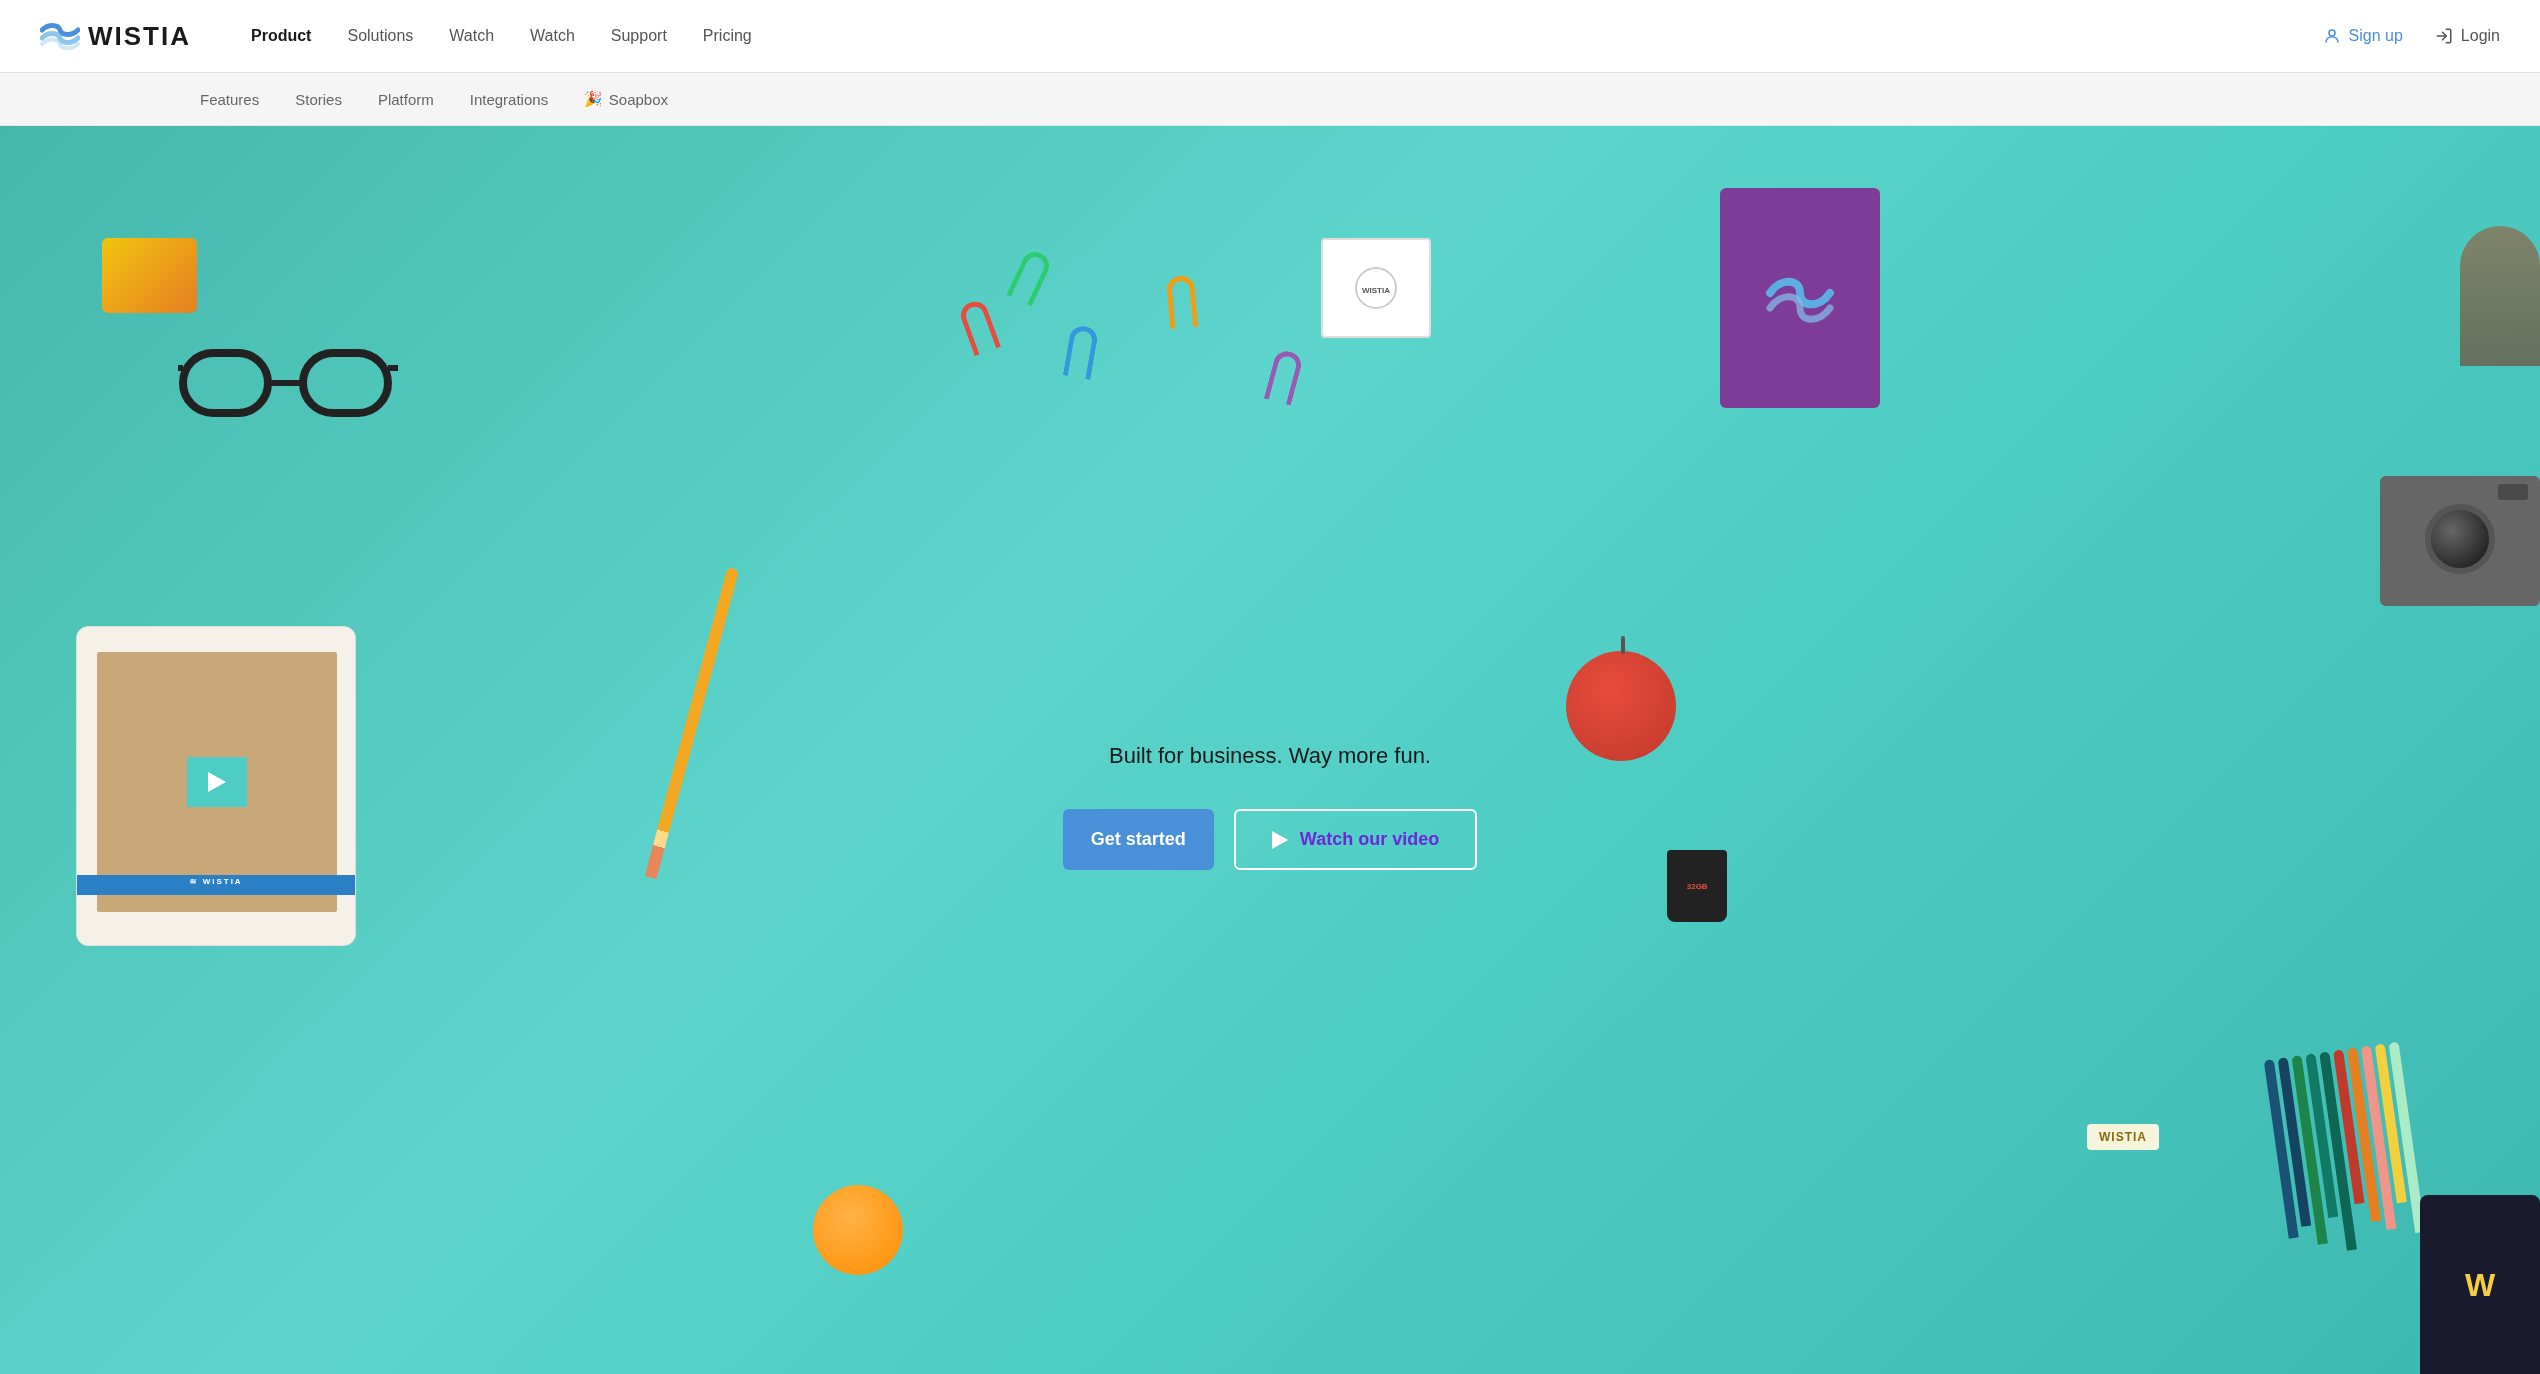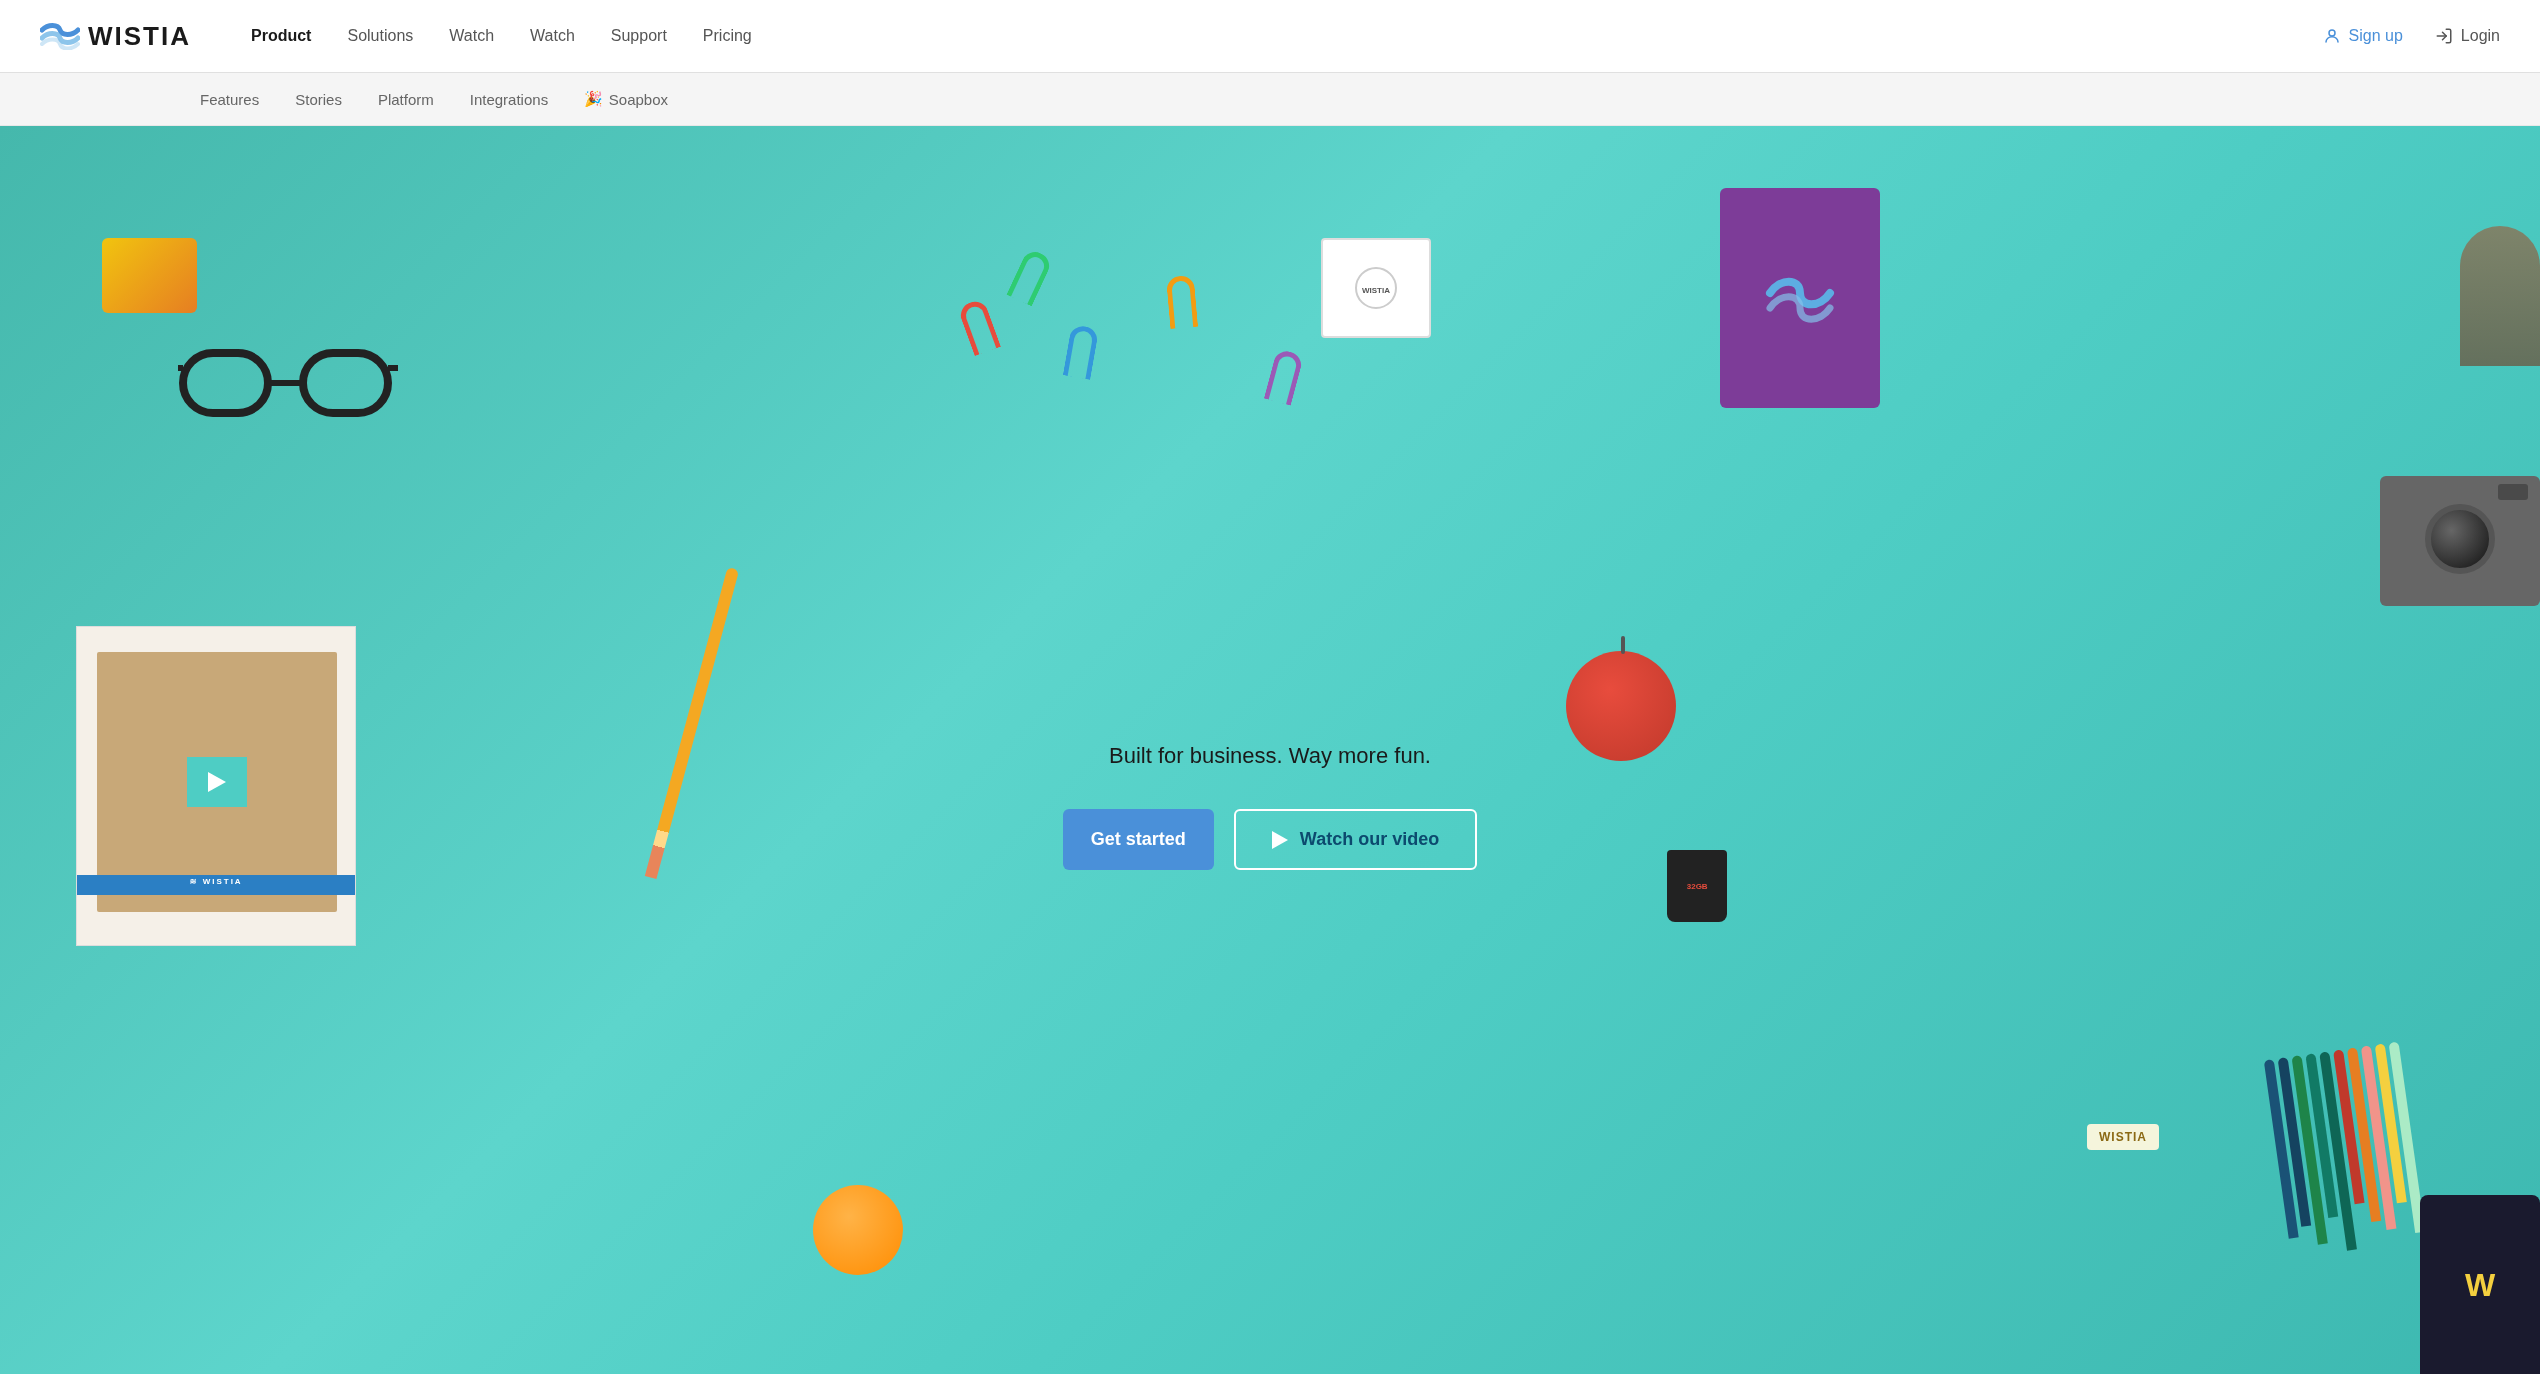--- a/index.html
+++ b/index.html
@@ -134,21 +134,21 @@
 
     
     .notebook {
       position: absolute;
       left: 3%;
       top: 40%;
       width: 280px;
       height: 320px;
       background: #f5f0e8;
       border: 1px solid #ddd;
-      border-radius: 0;
+      border-radius: 12px;
     }
     .notebook-cover {
       position: absolute;
       width: 240px;
       height: 260px;
       background: #c8a878;
       top: 25px;
       left: 20px;
       border-radius: 2px;
     }
@@ -395,21 +395,21 @@
       padding: 20px 28px;
       font-size: 18px;
       font-weight: 600;
       border-radius: 6px;
       cursor: pointer;
       text-decoration: none;
       display: inline-block;
     }
     .btn-watch-video {
       background: transparent;
-      color: #0c4a6e;
+      color: #6d28d9;
       border: 2px solid #fff;
       padding: 18px 36px;
       font-size: 18px;
       font-weight: 600;
       border-radius: 6px;
       cursor: pointer;
       text-decoration: none;
       display: inline-flex;
       align-items: center;
       gap: 12px;

